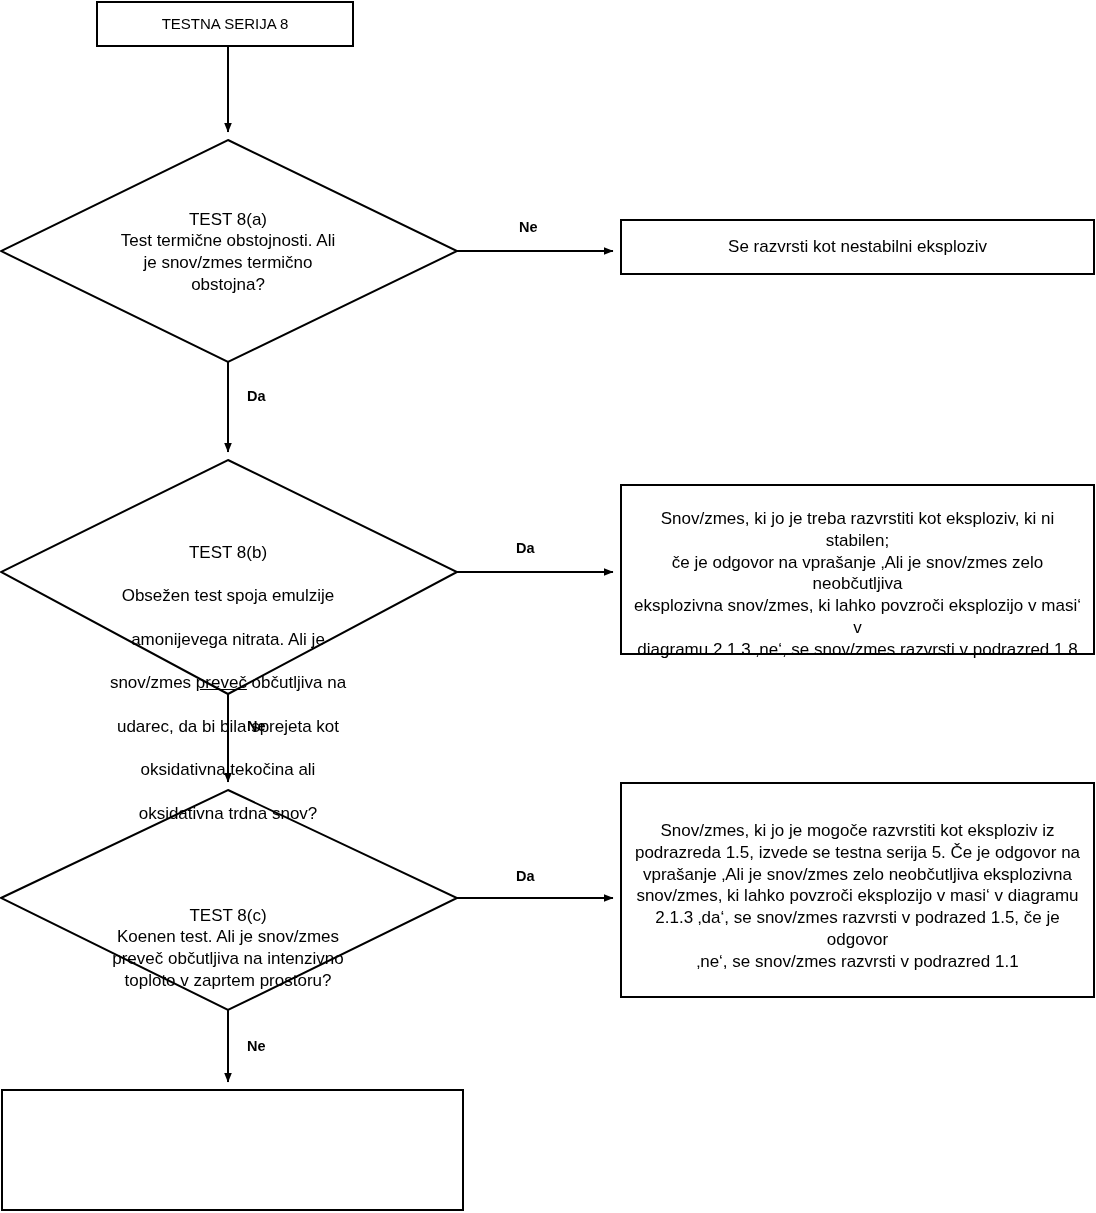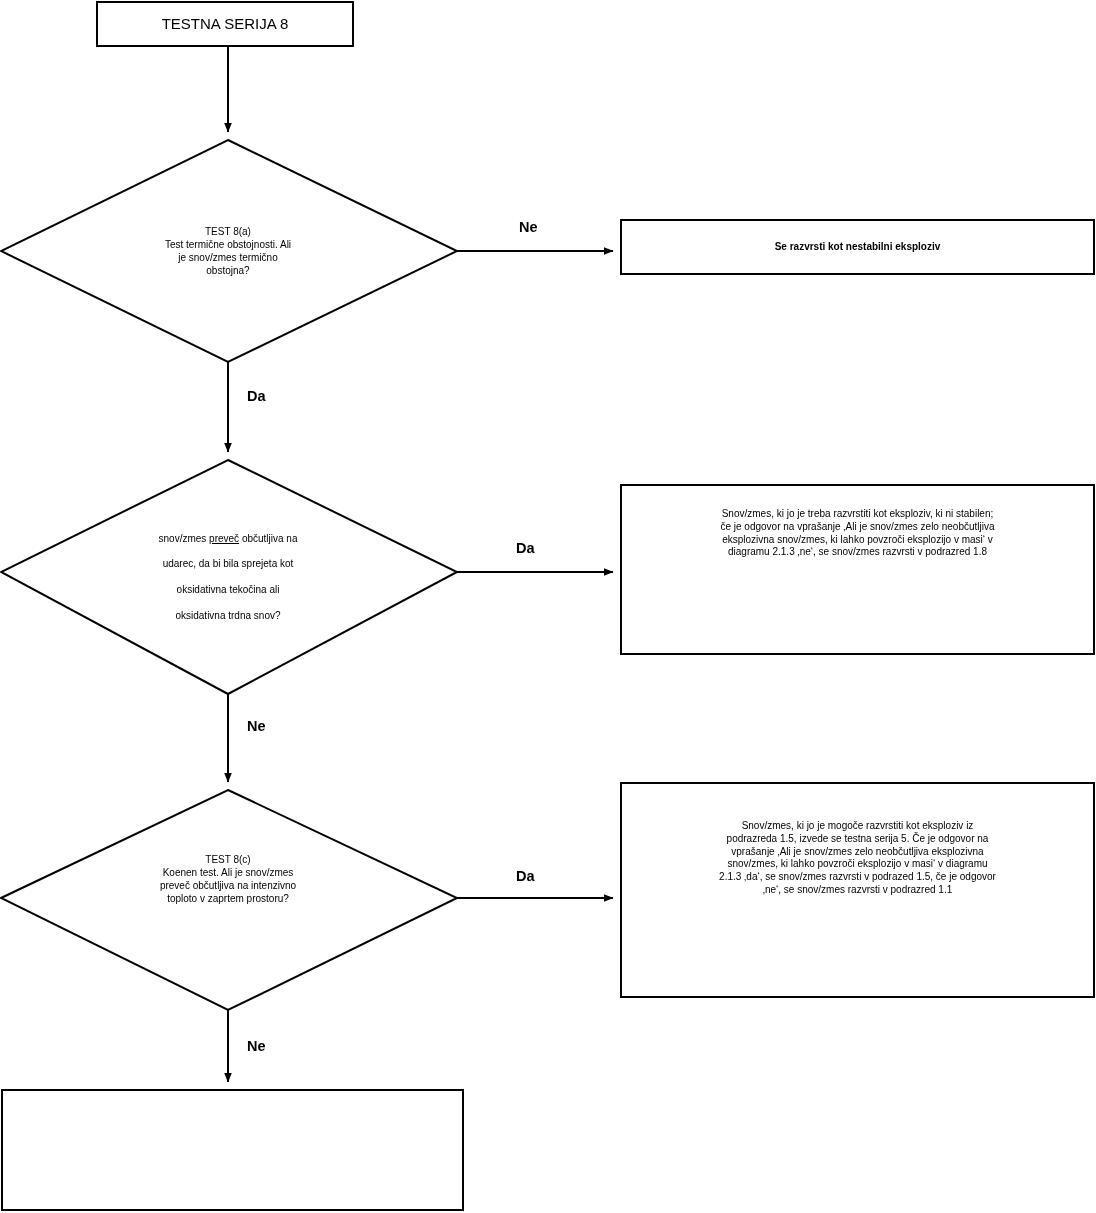--- a/index.html
+++ b/index.html
@@ -37,21 +37,21 @@
     fill: none;
   }
   
   .node-text {
     position: absolute;
     display: flex;
     align-items: center;
     justify-content: center;
     text-align: center;
     line-height: 1.28;
-    font-size: 10px;
+    font-size: 17px;
     color: #000000;
     pointer-events: none;
     white-space: pre-line;
   }
   .node-text.title-text { font-size: 15px; }
   .edge-label {
     position: absolute;
     font-size: 14.5px;
     color: #000000;
     white-space: nowrap;
@@ -102,35 +102,38 @@
     <line class="flow-line" x1="228" y1="1010" x2="228" y2="1082" marker-end="url(#arrowhead)"></line>
   </svg>
 
   <div class="node-text title-text" style="left:97px; top:2px; width:256px; height:44px;">TESTNA SERIJA 8</div>
 
   <div class="node-text" style="left:88px; top:208px; width:280px; height:88px;">TEST 8(a)
 Test termične obstojnosti. Ali
 je snov/zmes termično
 obstojna?</div>
 
-  <div class="node-text" style="left:621px; top:220px; width:473px; height:54px;font-weight:bold;">Se razvrsti kot nestabilni eksploziv</div>
+  <div class="node-text" style="left:621px; top:220px; width:473px; height:54px;">Se razvrsti kot nestabilni eksploziv</div>
 
   <div class="node-text" style="left:78px; top:508px; width:300px; height:140px; display:block; padding-top:12px;">
+    <div>TEST 8(b)</div>
+    <div>Obsežen test spoja emulzije</div>
+    <div>amonijevega nitrata. Ali je</div>
     <div><span>snov/zmes </span><span class="u">preveč</span><span> občutljiva na</span></div>
     <div>udarec, da bi bila sprejeta kot</div>
     <div>oksidativna tekočina ali</div>
     <div>oksidativna trdna snov?</div>
   </div>
 
   <div class="node-text" style="left:628px; top:508px; width:459px; height:112px; align-items:flex-start;">Snov/zmes, ki jo je treba razvrstiti kot eksploziv, ki ni stabilen;
 če je odgovor na vprašanje ‚Ali je snov/zmes zelo neobčutljiva
 eksplozivna snov/zmes, ki lahko povzroči eksplozijo v masi‘ v
 diagramu 2.1.3 ‚ne‘, se snov/zmes razvrsti v podrazred 1.8</div>
 
-  <div class="node-text" style="left:78px; top:836px; width:300px; height:88px;">TEST 8(c)
+  <div class="node-text" style="left:78px; top:904px; width:300px; height:88px;">TEST 8(c)
 Koenen test. Ali je snov/zmes
 preveč občutljiva na intenzivno
 toploto v zaprtem prostoru?</div>
 
   <div class="node-text" style="left:628px; top:820px; width:459px; height:150px; align-items:flex-start;">Snov/zmes, ki jo je mogoče razvrstiti kot eksploziv iz
 podrazreda 1.5, izvede se testna serija 5. Če je odgovor na
 vprašanje ‚Ali je snov/zmes zelo neobčutljiva eksplozivna
 snov/zmes, ki lahko povzroči eksplozijo v masi‘ v diagramu
 2.1.3 ‚da‘, se snov/zmes razvrsti v podrazed 1.5, če je odgovor
 ‚ne‘, se snov/zmes razvrsti v podrazred 1.1</div>

